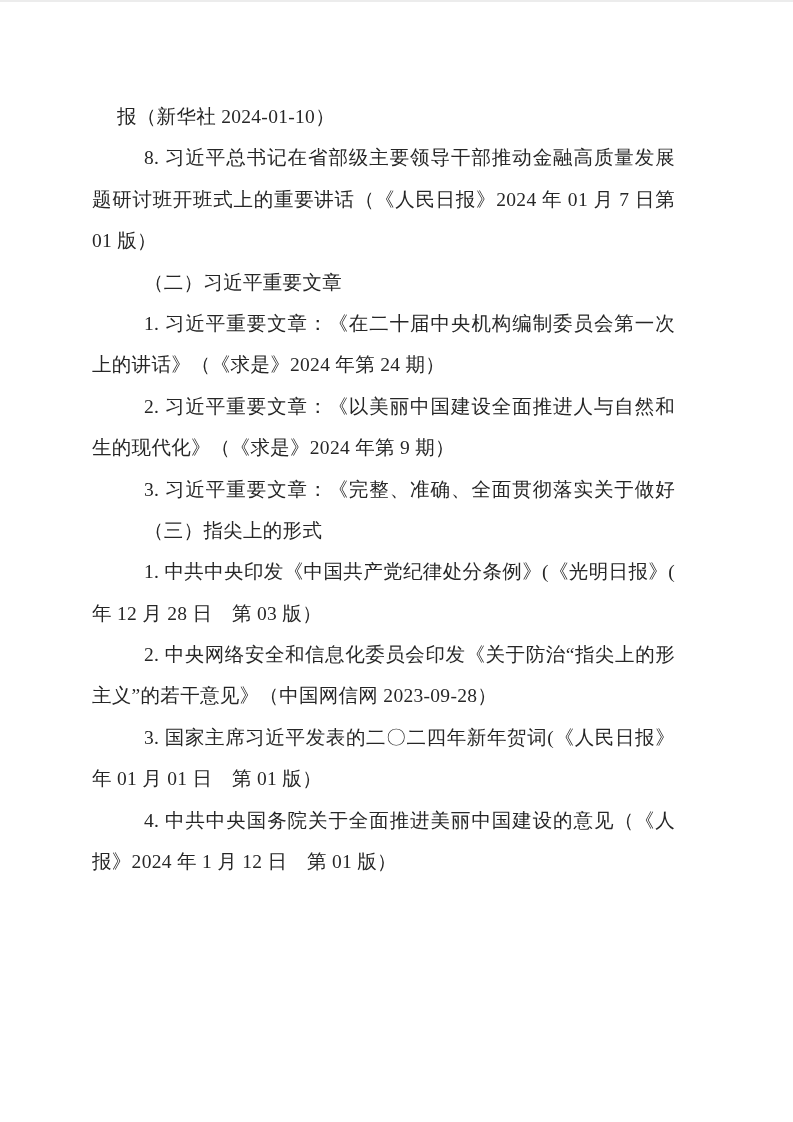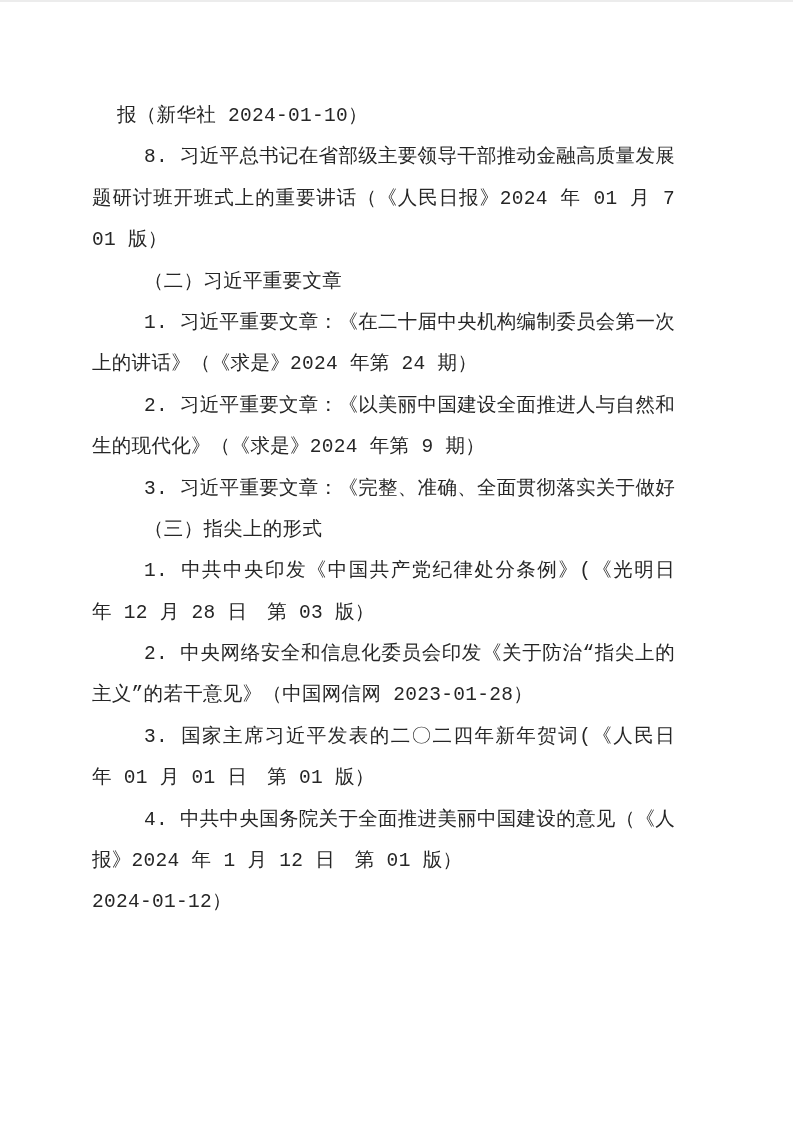--- a/index.html
+++ b/index.html
@@ -6,21 +6,21 @@
     margin: 0;
     padding: 0;
     background: #ffffff;
   }
   .page {
     position: relative;
     width: 793px;
     height: 1122px;
     background: #ffffff;
     overflow: hidden;
-    font-family: Liberation Mono, monospace;
+    font-family: Liberation Serif, serif;
     color: #262626;
   }
   .scan-edge {
     position: absolute;
     top: 0;
     left: 0;
     width: 793px;
     height: 2px;
     background: #ececec;
   }
@@ -57,20 +57,19 @@
       <div class="line" style="text-indent: 52px;">（二）习近平重要文章</div>
       <div class="line j" style="text-indent: 52px;">1. 习近平重要文章：《在二十届中央机构编制委员会第一次会议</div>
       <div class="line" style="text-indent: 0px;">上的讲话》（《求是》2024 年第 24 期）</div>
       <div class="line j" style="text-indent: 52px;">2. 习近平重要文章：《以美丽中国建设全面推进人与自然和谐共</div>
       <div class="line" style="text-indent: 0px;">生的现代化》（《求是》2024 年第 9 期）</div>
       <div class="line j" style="text-indent: 52px;">3. 习近平重要文章：《完整、准确、全面贯彻落实关于做好新时</div>
       <div class="line" style="text-indent: 52px;">（三）指尖上的形式</div>
       <div class="line j" style="text-indent: 52px;">1. 中共中央印发《中国共产党纪律处分条例》(《光明日报》( 2023</div>
       <div class="line" style="text-indent: 0px;">年 12 月 28 日　第 03 版）</div>
       <div class="line j" style="text-indent: 52px;">2. 中央网络安全和信息化委员会印发《关于防治“指尖上的形式</div>
-      <div class="line" style="text-indent: 0px;">主义”的若干意见》（中国网信网 2023-01-28）</div>
+      <div class="line" style="text-indent: 0px;">主义”的若干意见》（中国网信网 2023-09-28）</div>
       <div class="line j" style="text-indent: 52px;">3. 国家主席习近平发表的二〇二四年新年贺词(《人民日报》2024</div>
       <div class="line" style="text-indent: 0px;">年 01 月 01 日　第 01 版）</div>
       <div class="line j" style="text-indent: 52px;">4. 中共中央国务院关于全面推进美丽中国建设的意见（《人民日</div>
       <div class="line" style="text-indent: 0px;">报》2024 年 1 月 12 日　第 01 版）</div>
-      <div class="line" style="text-indent: 0px;">2024-01-12）</div>
     </div>
 </div>
 
 </body></html>

